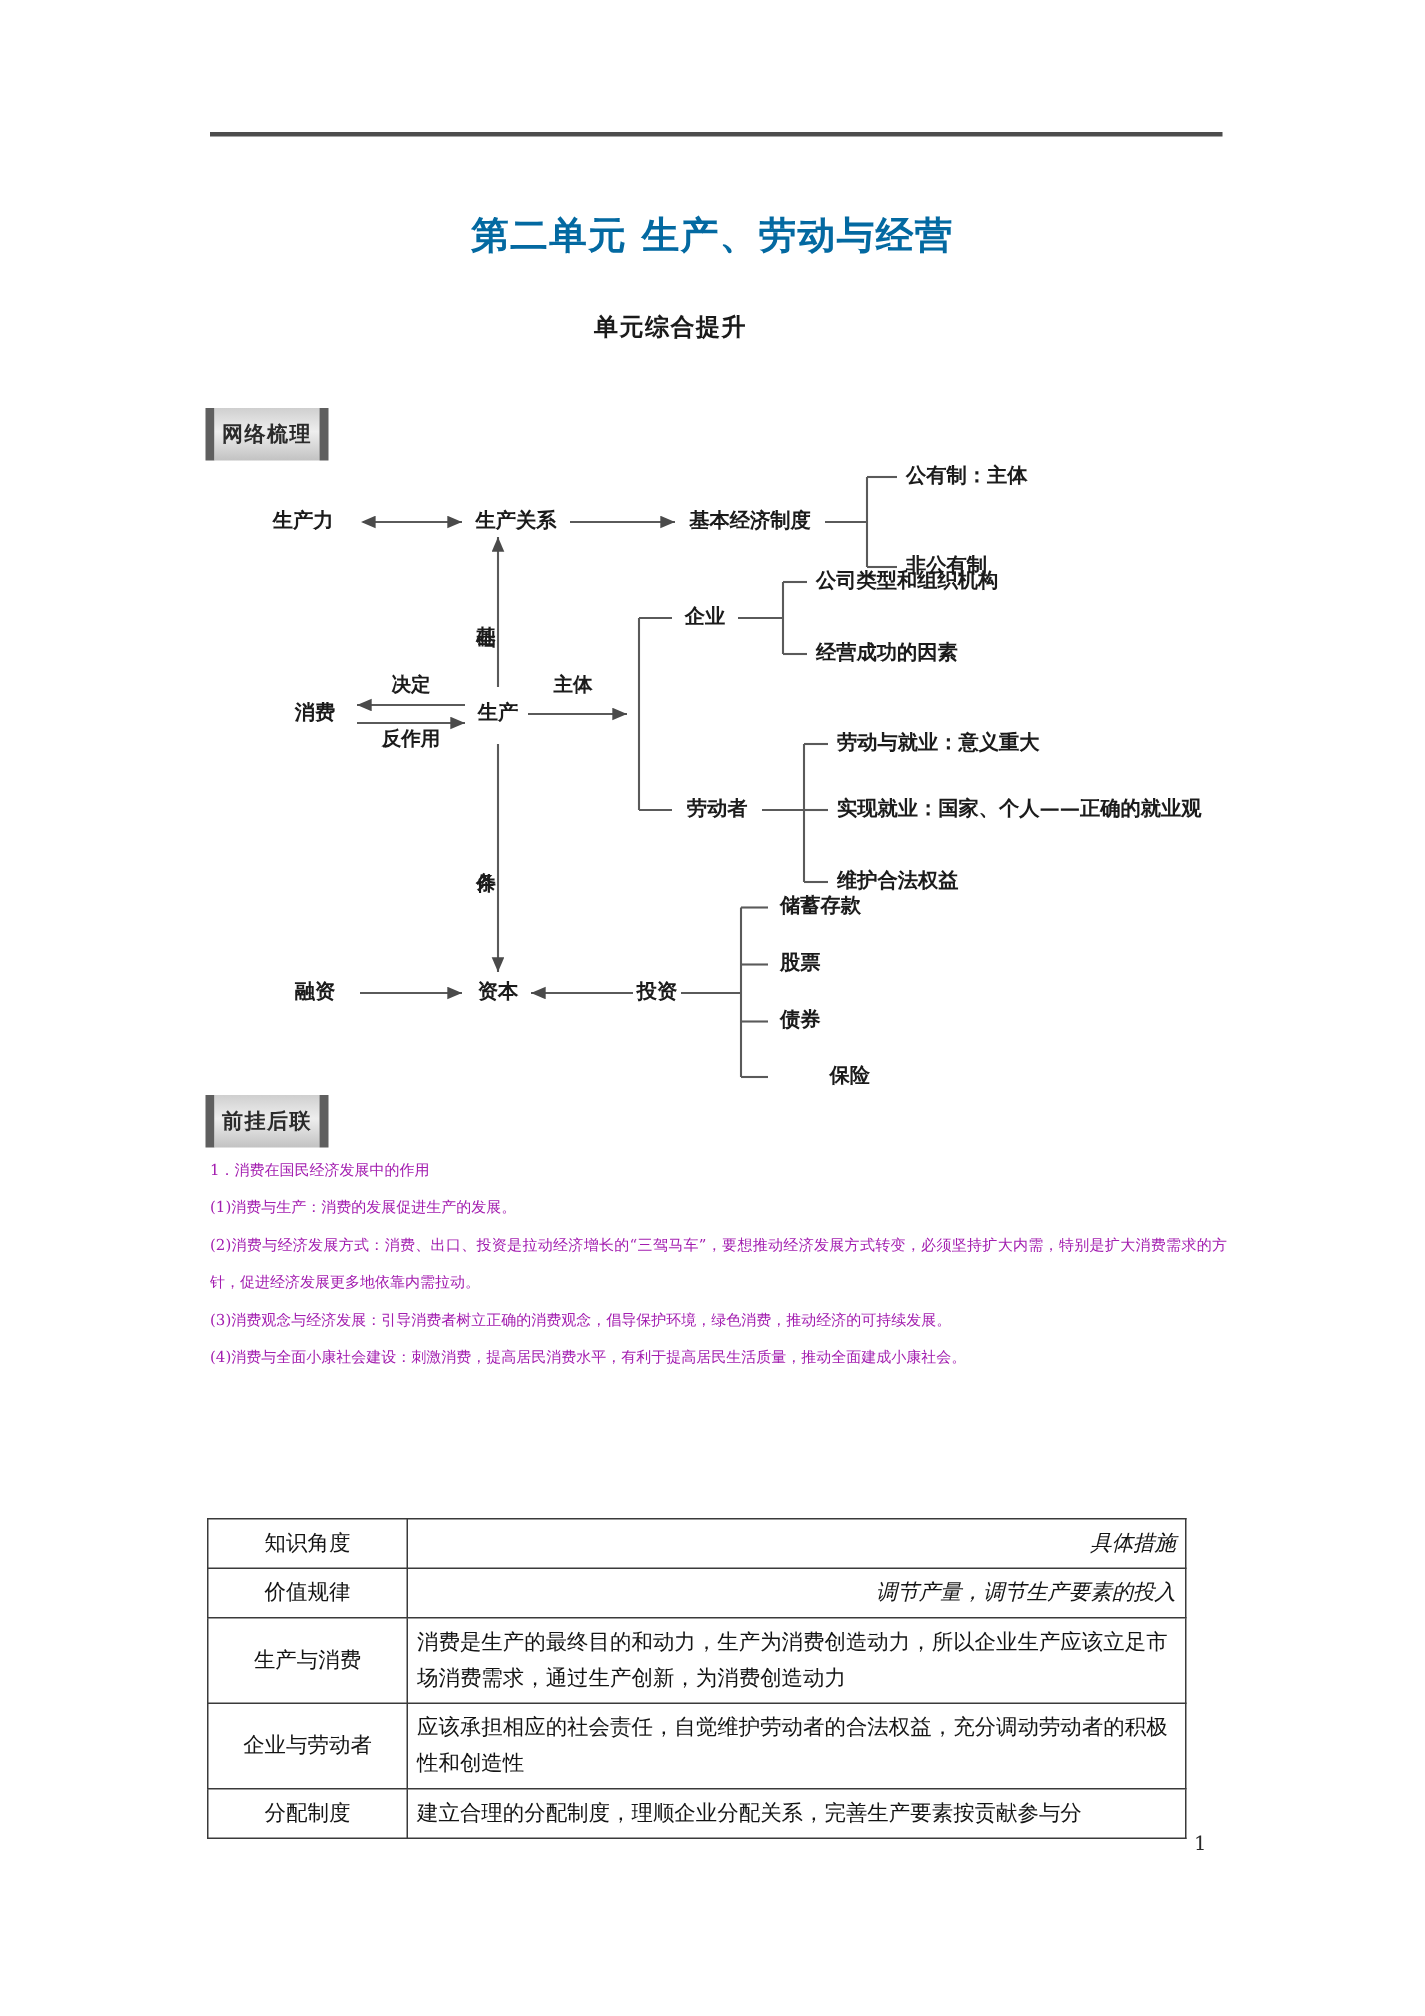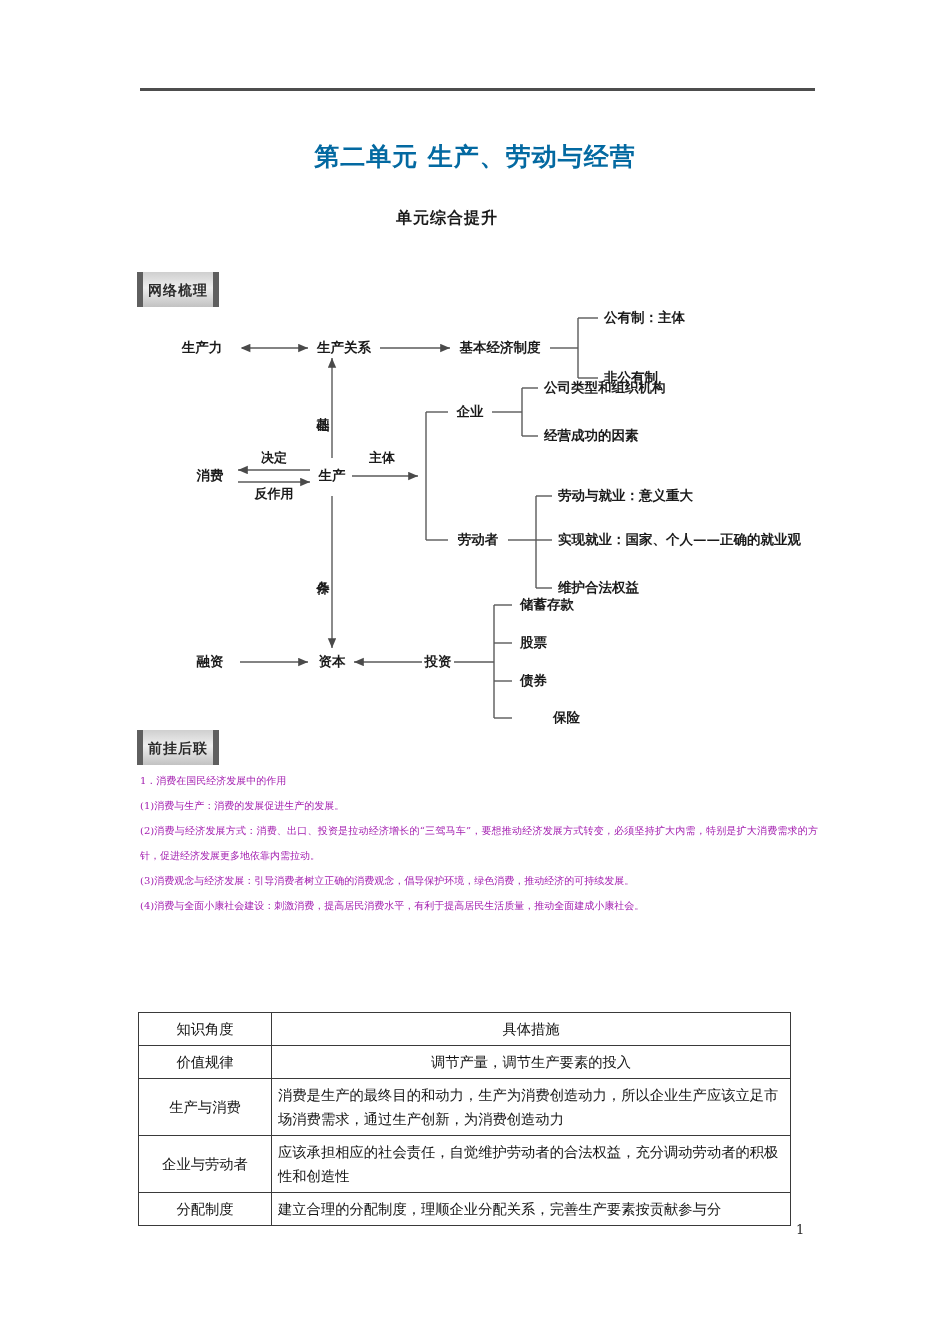--- a/index.html
+++ b/index.html
@@ -137,21 +137,21 @@
     padding: 4px 6px;
     line-height: 24px;
     vertical-align: middle;
   }
   .measures-table td.col-left {
     width: 120px;
     text-align: center;
     white-space: nowrap;
   }
   .measures-table td.col-right { text-align: left; }
-  .measures-table td.col-right.ctr { text-align: center; }
+  .measures-table td.col-right.ctr { text-align: right; font-style: italic; }
 
   
   .page-number {
     position: absolute;
     left: 796px;
     top: 1222px;
     font-size: 13px;
     color: #2a2a2a;
   }
 </style>

